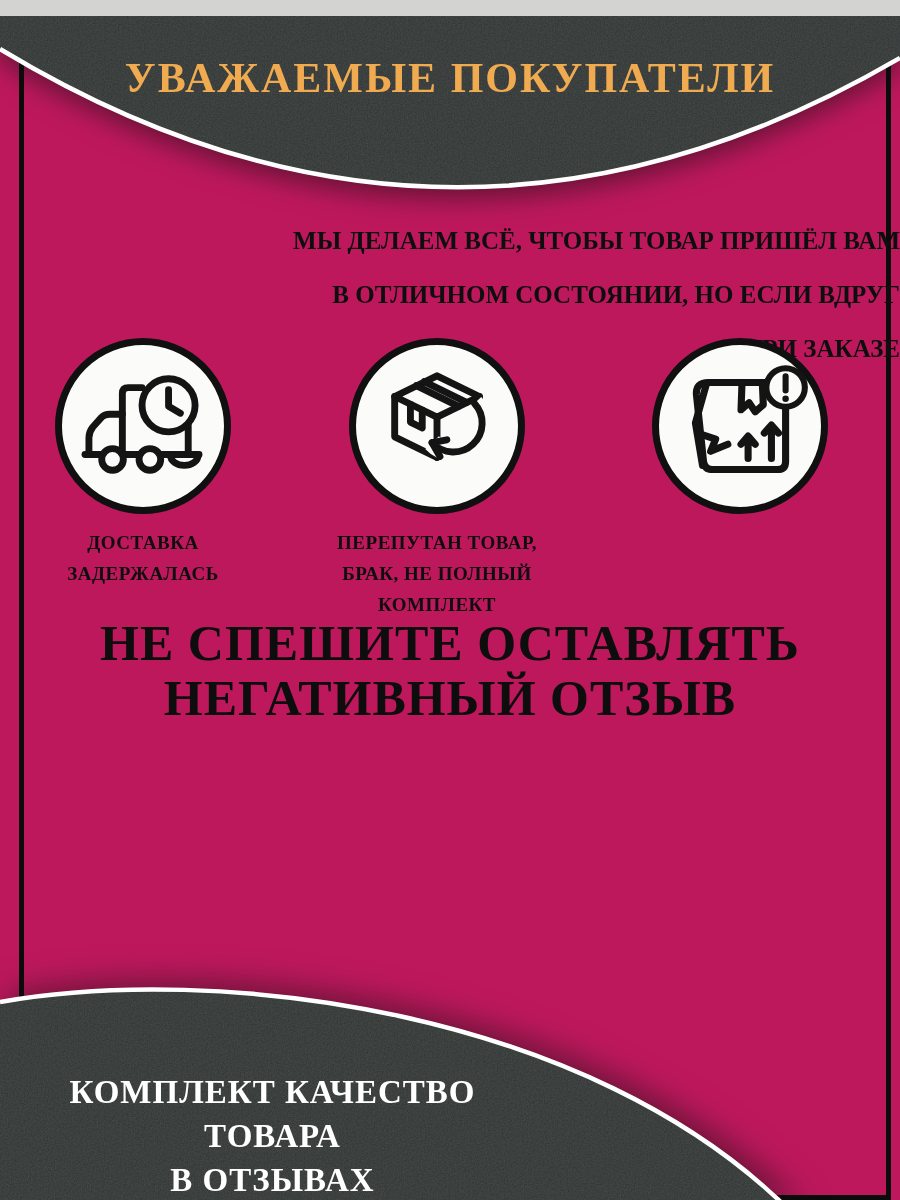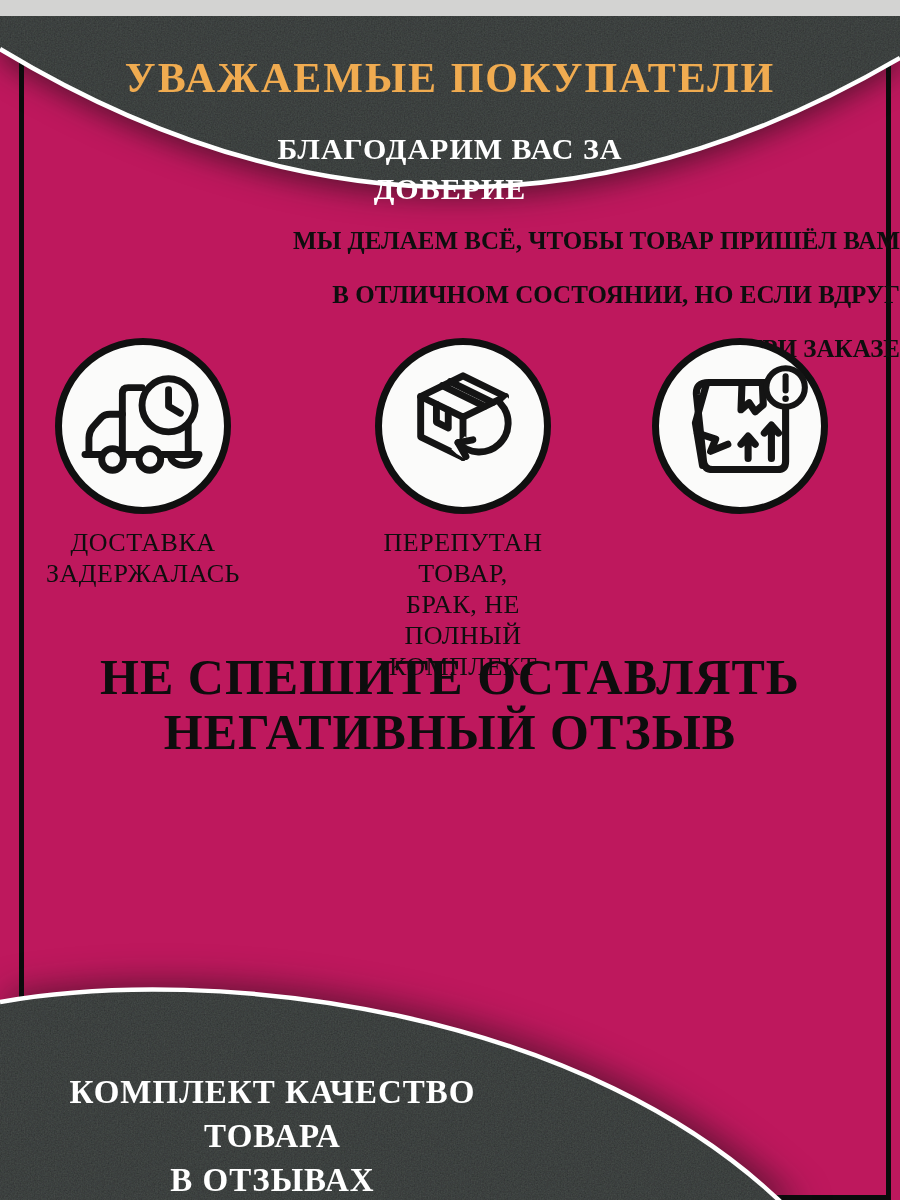--- a/index.html
+++ b/index.html
@@ -15,27 +15,27 @@
   .curve{fill:none;stroke:#ffffff;stroke-width:4.5;}
   
   .txt{position:absolute;z-index:3;white-space:pre-line;margin:0;}
   .header{left:0;right:0;top:20px;text-align:center;}
   .gold-title{font-size:42px;font-weight:700;letter-spacing:2px;color:#f0ab50;}
   .sub{margin-top:9px;font-size:30px;line-height:40px;font-weight:700;color:#ffffff;letter-spacing:1px;}
   .intro{left:0;right:0;top:198px;text-align:right;font-size:25px;line-height:54px;
          font-weight:700;color:#0e0e0e;}
   .issues{position:absolute;left:0;top:322px;width:900px;z-index:3;}
   .issue{position:absolute;width:230px;text-align:center;}
-  .issue-1{left:28px;}  .issue-2{left:348px;}  .issue-3{left:625px;}
+  .issue-1{left:28px;}  .issue-2{left:322px;}  .issue-3{left:625px;}
   .badge{width:176px;height:176px;margin:0 auto;border-radius:50%;background:#fbfbfa;
          border:7px solid #101010;box-sizing:border-box;display:flex;align-items:center;justify-content:center;}
   .badge svg{display:block;}
-  .issue-label{margin-top:13px;font-size:26px;line-height:31px;font-weight:400;
+  .issue-label{margin-top:13px;font-size:19px;line-height:31px;font-weight:700;
                color:#0e0e0e;white-space:pre-line;letter-spacing:.5px;}
-  .headline{left:0;right:0;top:634px;text-align:center;font-size:50px;line-height:55px;
+  .headline{left:0;right:0;top:600px;text-align:center;font-size:50px;line-height:55px;
             font-weight:700;color:#0d0d0d;letter-spacing:1px;}
   .support{left:0;right:0;top:784px;text-align:center;font-size:32px;line-height:36.5px;
            font-weight:700;color:#0e0e0e;}
   .footer{left:0;top:1036px;width:545px;text-align:center;}
   .f-title{font-size:33px;line-height:44px;font-weight:700;color:#ffffff;letter-spacing:1px;}
   .stars{display:flex;justify-content:center;align-items:flex-end;gap:7px;
          margin-top:-8px;transform:translateX(23px);}
   .stars svg{display:block;}
   .stars svg:nth-child(1),.stars svg:nth-child(5){width:54px;height:54px;}
   .stars svg:nth-child(2),.stars svg:nth-child(4){width:70px;height:70px;}
@@ -81,22 +81,20 @@
     </g>
     <path class="curve" d="M0,33 Q450,305 900,42"></path>
     <g class="shadow-bottom">
       <path d="M0,986 C210,948 590,990 795,1200 L0,1200 Z" fill="#2a2e2d" filter="url(#felt)"></path>
     </g>
     <path class="curve" d="M0,986 C210,948 590,990 795,1200"></path>
   </svg>
 
   <header class="txt header">
     <div class="gold-title">УВАЖАЕМЫЕ ПОКУПАТЕЛИ</div>
-    <div class="sub">БЛАГОДАРИМ ВАС ЗА
-ДОВЕРИЕ</div>
   </header>
 
   <p class="txt intro">МЫ ДЕЛАЕМ ВСЁ, ЧТОБЫ ТОВАР ПРИШЁЛ ВАМ
 В ОТЛИЧНОМ СОСТОЯНИИ, НО ЕСЛИ ВДРУГ
 ПРИ ЗАКАЗЕ</p>
 
   <section class="issues">
 
     <div class="issue issue-1">
       <div class="badge">

